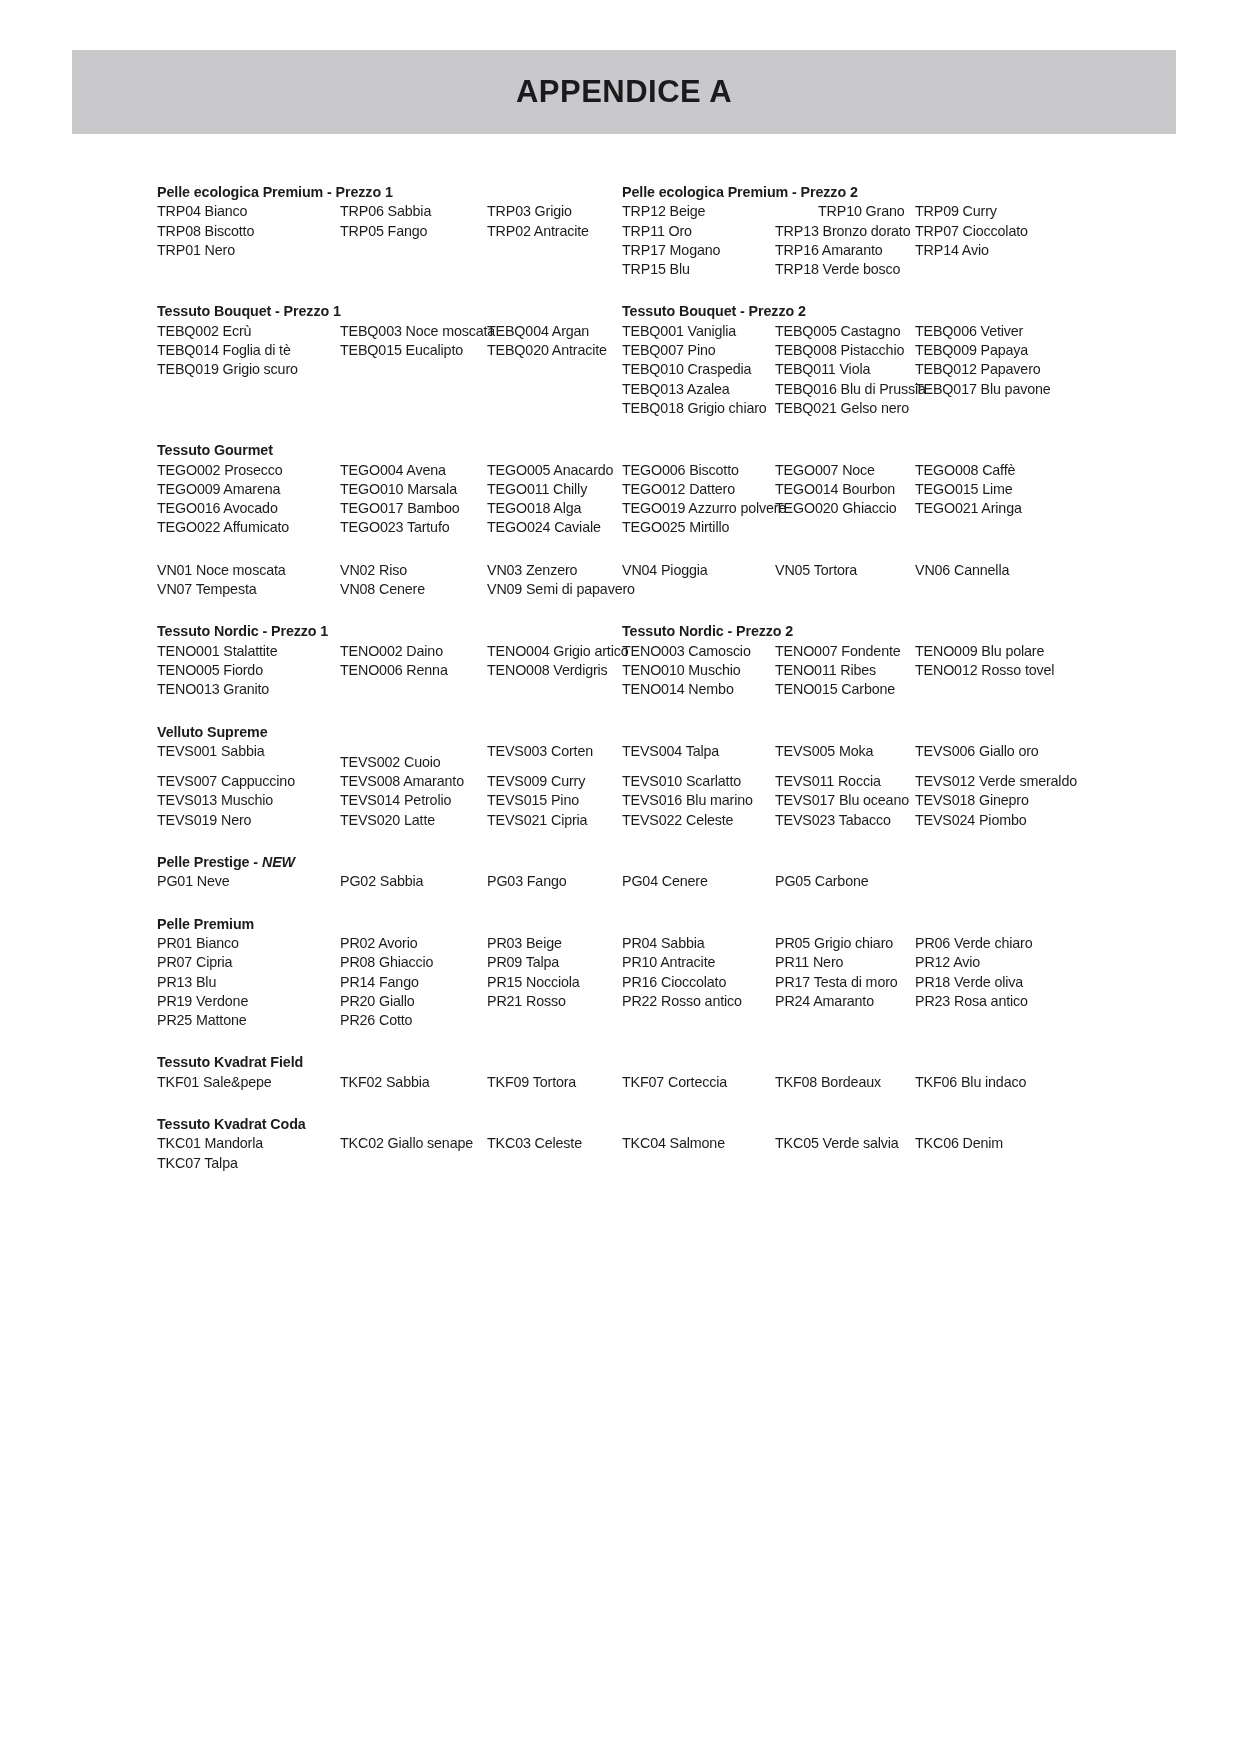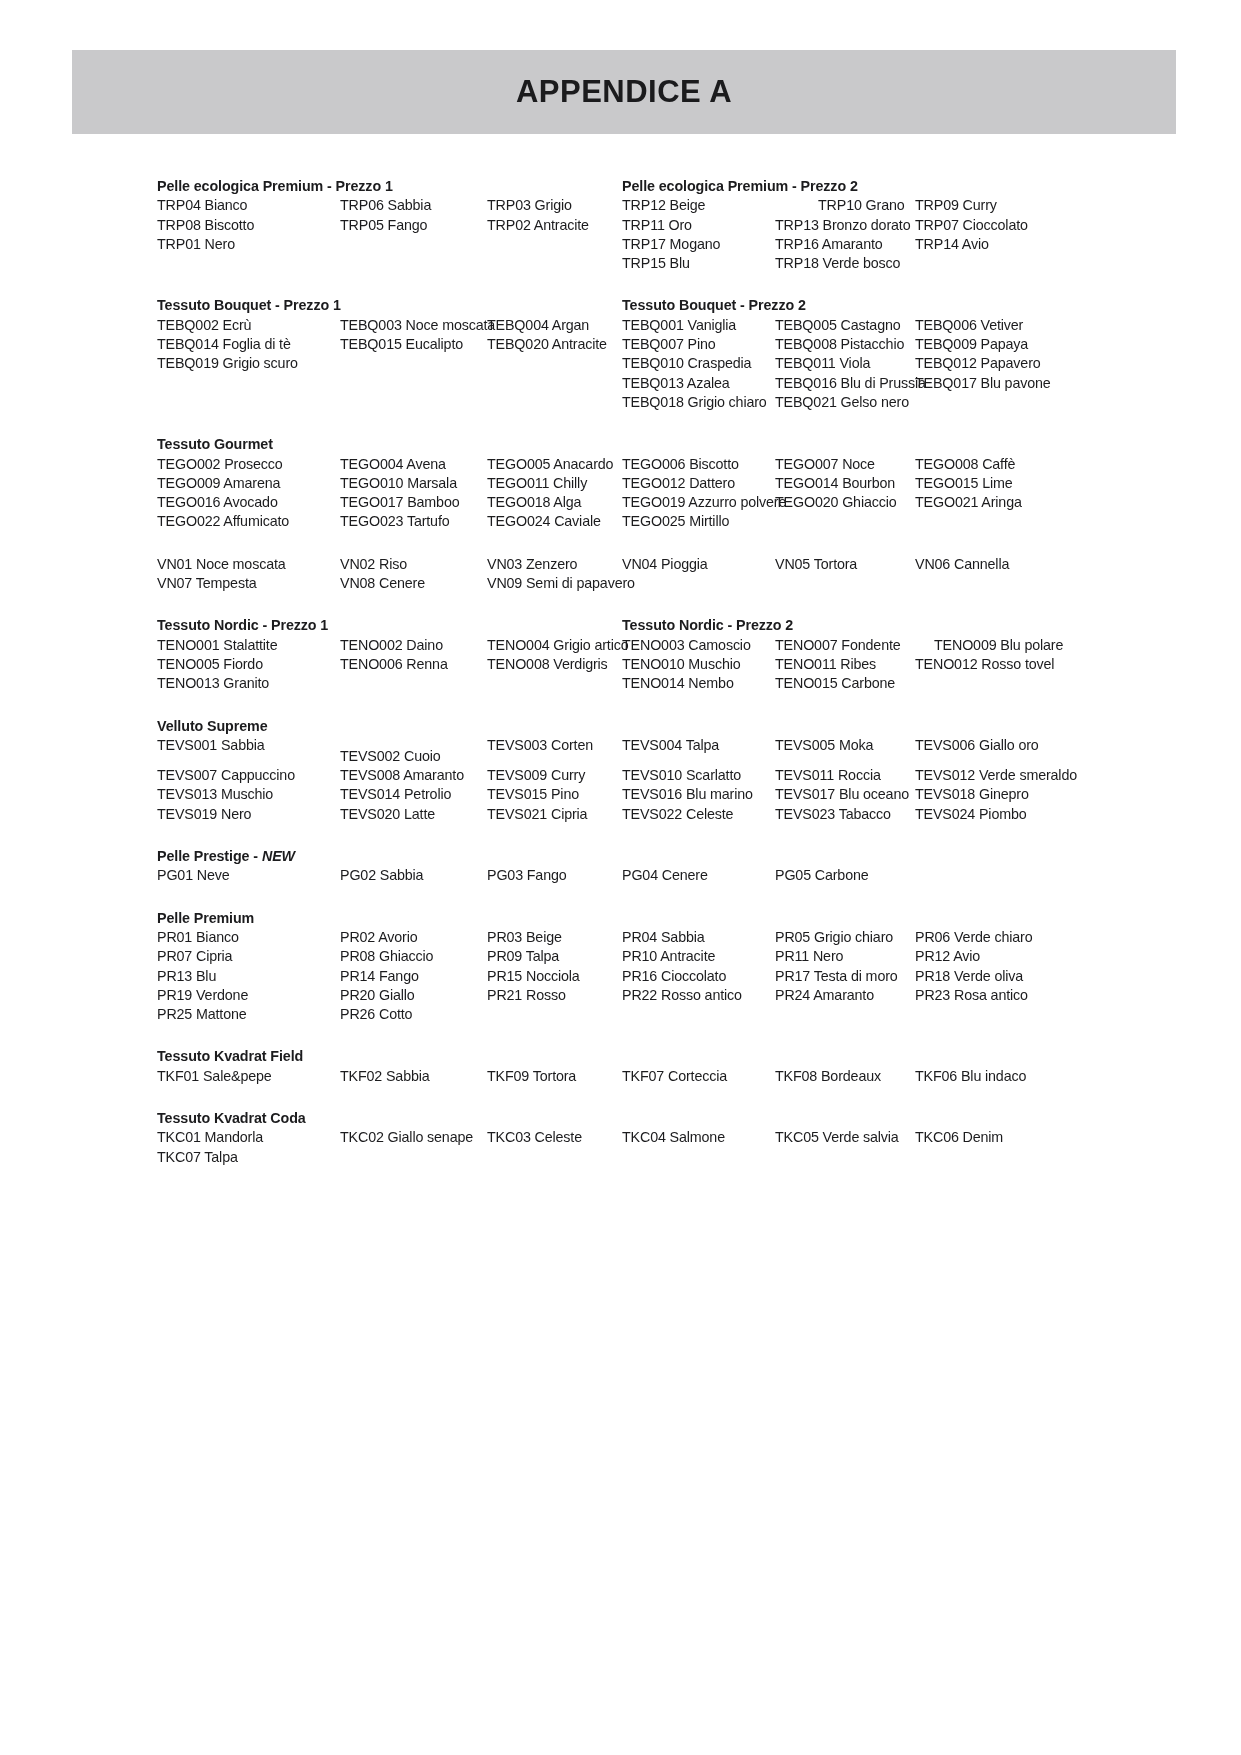--- a/index.html
+++ b/index.html
@@ -32,21 +32,21 @@
   .title-banner h1 {
     margin: 0;
     font-size: 31px;
     font-weight: bold;
     letter-spacing: 0.5px;
     color: #1b1b1d;
   }
   .content {
     position: absolute;
     left: 157px;
-    top: 177px;
+    top: 183px;
     width: 910px;
   }
   .material-section {
     display: grid;
     grid-template-columns: 183px 147px 135px 153px 140px 1fr;
     margin: 0 0 23px 0;
   }
   .sec-header {
     margin: 0;
     font-size: 14.3px;
@@ -190,21 +190,21 @@
         <div class="cell" style="grid-column: 6;"></div>
       </section>
       <section class="material-section">
         <h2 class="sec-header" style="grid-column: 1 / 4;"><span>Tessuto Nordic - Prezzo 1</span></h2>
         <h2 class="sec-header" style="grid-column: 4 / 7;"><span>Tessuto Nordic - Prezzo 2</span></h2>
         <div class="cell" style="grid-column: 1;">TENO001 Stalattite</div>
         <div class="cell" style="grid-column: 2;">TENO002 Daino</div>
         <div class="cell" style="grid-column: 3;">TENO004 Grigio artico</div>
         <div class="cell" style="grid-column: 4;">TENO003 Camoscio</div>
         <div class="cell" style="grid-column: 5;">TENO007 Fondente</div>
-        <div class="cell" style="grid-column: 6; margin-left: 19px;">TENO009 Blu polare</div>
+        <div class="cell" style="grid-column: 6;">TENO009 Blu polare</div>
         <div class="cell" style="grid-column: 1;">TENO005 Fiordo</div>
         <div class="cell" style="grid-column: 2;">TENO006 Renna</div>
         <div class="cell" style="grid-column: 3;">TENO008 Verdigris</div>
         <div class="cell" style="grid-column: 4;">TENO010 Muschio</div>
         <div class="cell" style="grid-column: 5;">TENO011 Ribes</div>
         <div class="cell" style="grid-column: 6;">TENO012 Rosso tovel</div>
         <div class="cell" style="grid-column: 1;">TENO013 Granito</div>
         <div class="cell" style="grid-column: 2;"></div>
         <div class="cell" style="grid-column: 3;"></div>
         <div class="cell" style="grid-column: 4;">TENO014 Nembo</div>

